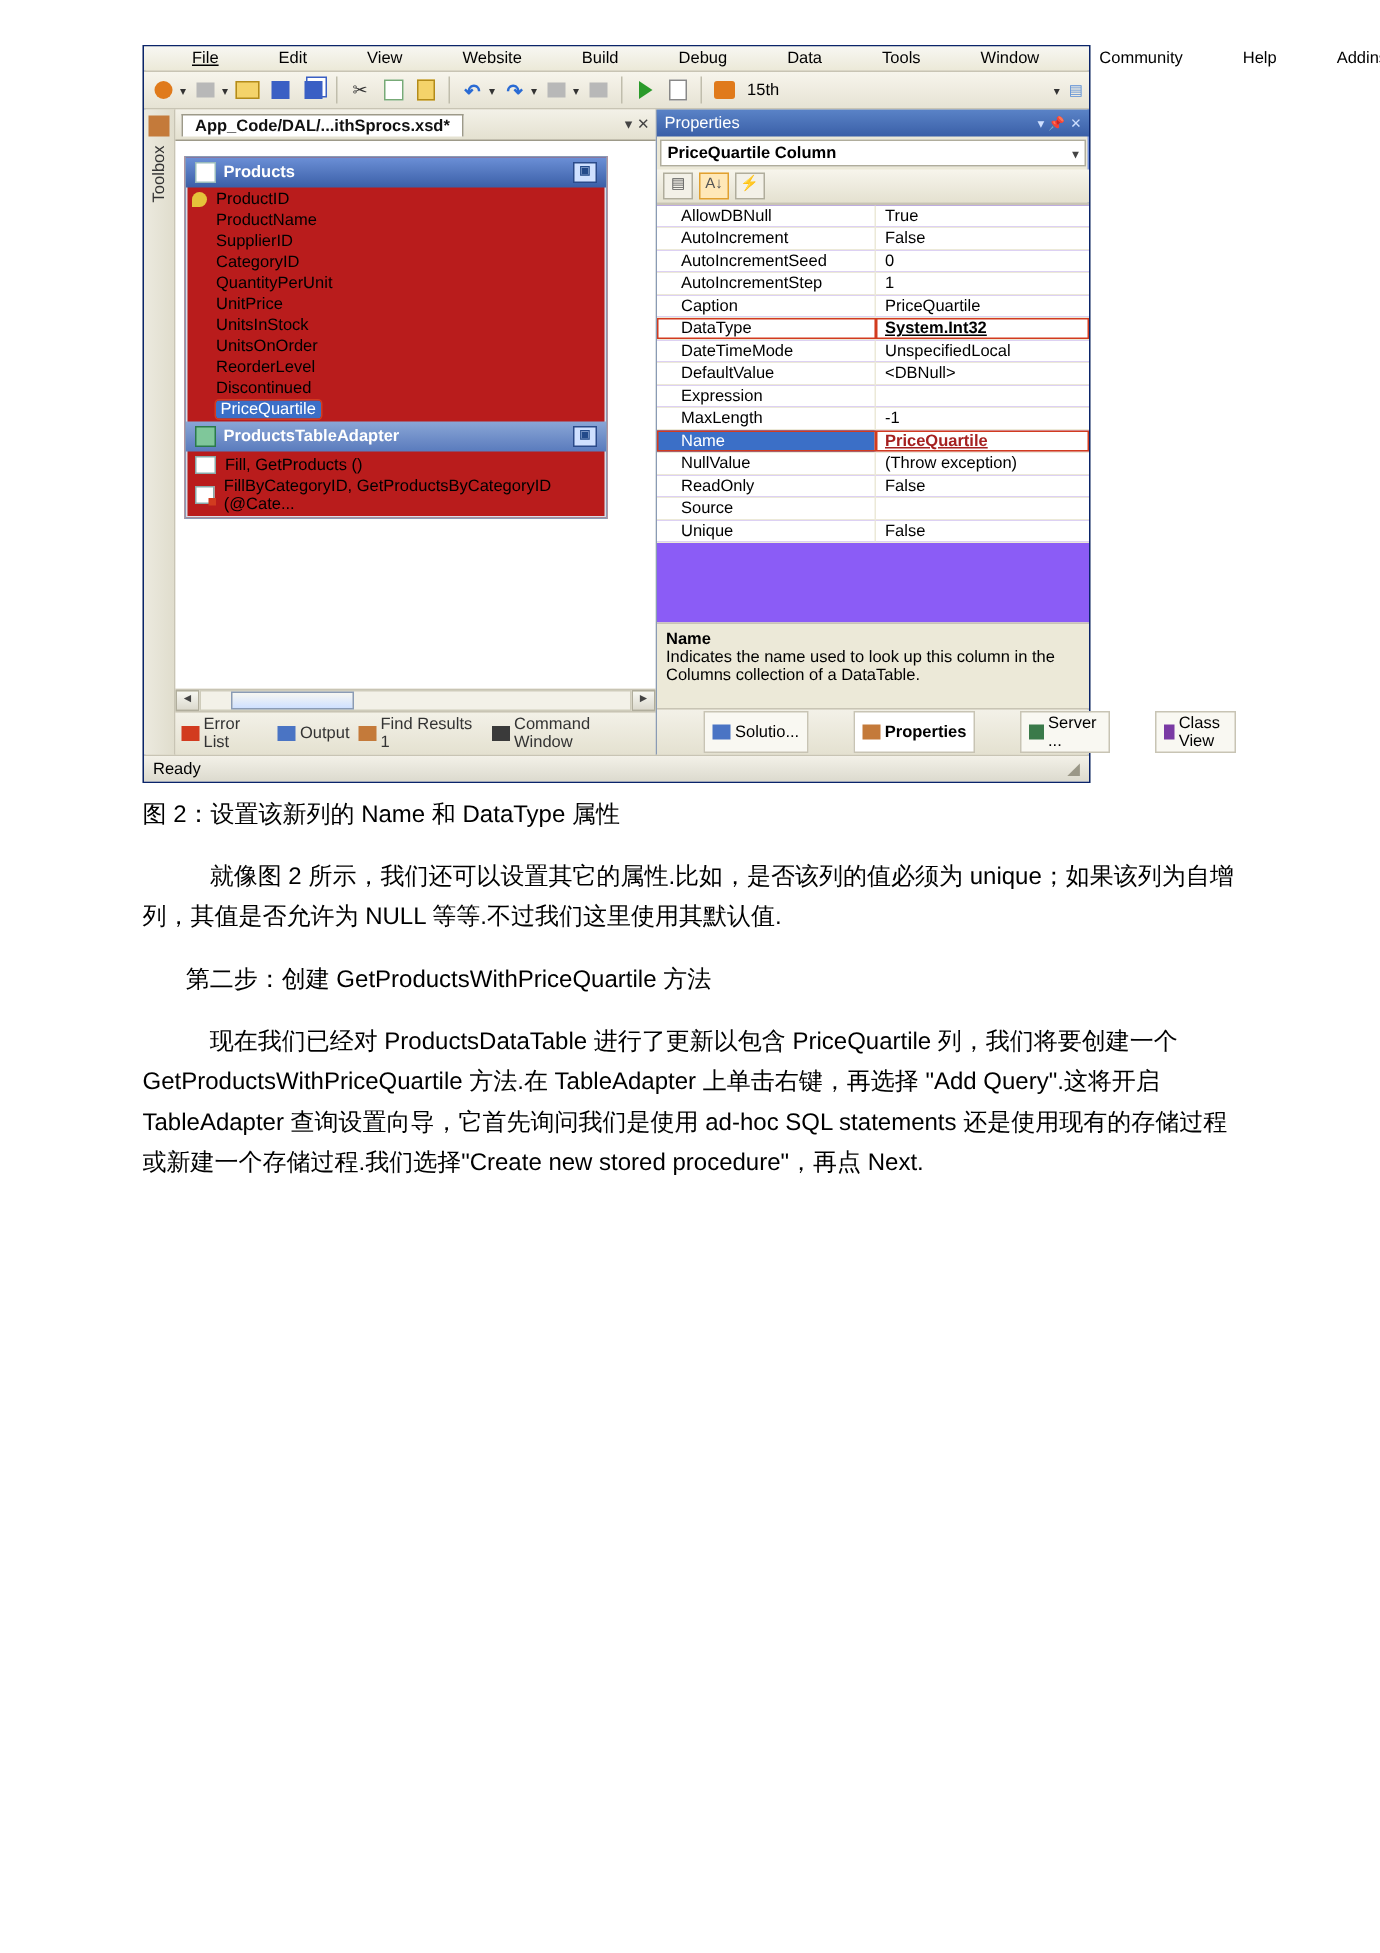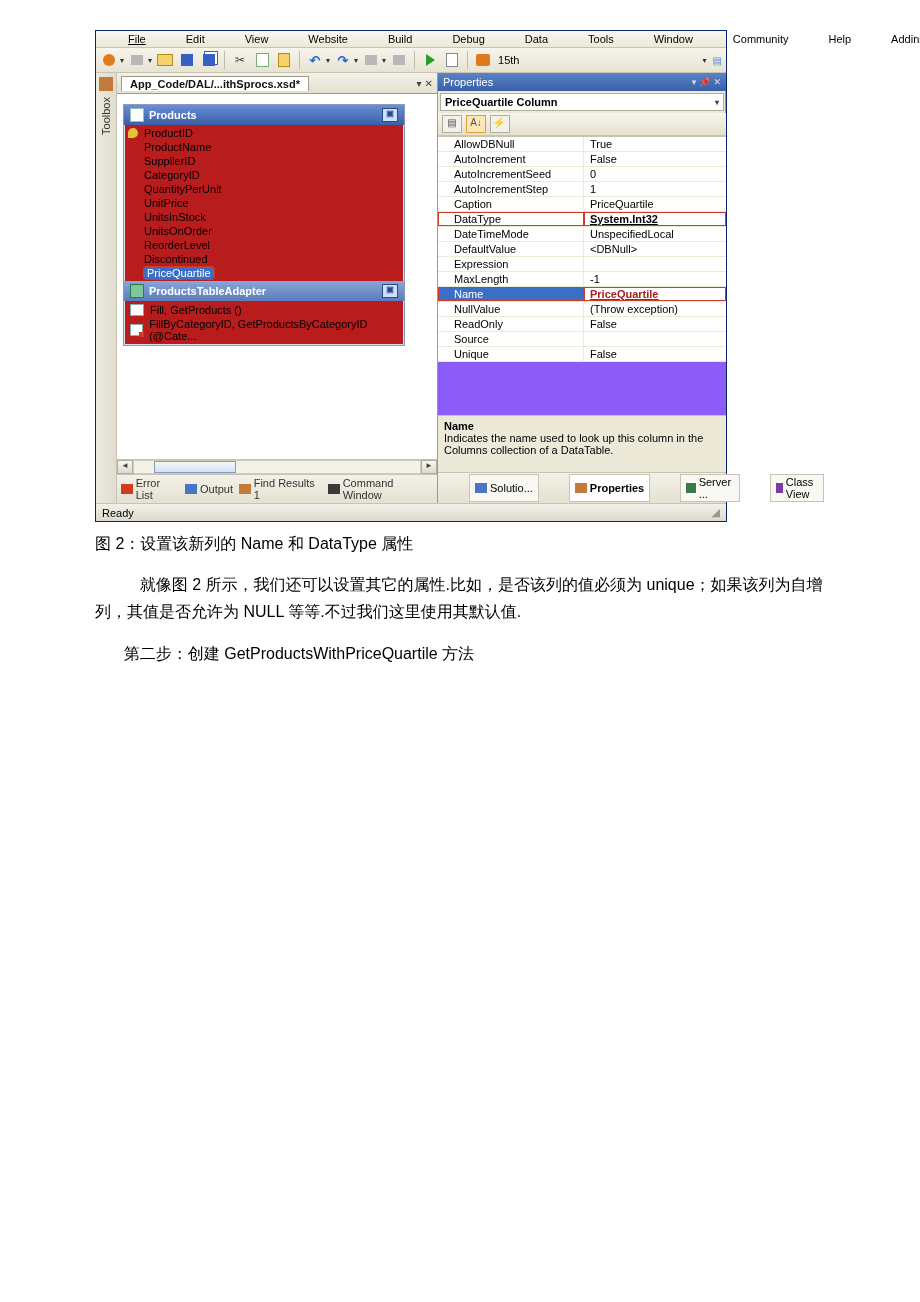--- a/index.html
+++ b/index.html
@@ -505,15 +505,16 @@
       <span>Ready</span>
       <span class="grip">◢</span>
     </div>
   </div>
 
 
   <div class="article">
     <p class="caption">图 2：设置该新列的 Name 和 DataType 属性</p>
     <p class="indent1">就像图 2 所示，我们还可以设置其它的属性.比如，是否该列的值必须为 unique；如果该列为自增列，其值是否允许为 NULL 等等.不过我们这里使用其默认值.</p>
     <p class="step">第二步：创建 GetProductsWithPriceQuartile 方法</p>
+    <p class="indent1">现在我们已经对 ProductsDataTable 进行了更新以包含 PriceQuartile 列，我们将要创建一个 GetProductsWithPriceQuartile 方法.在 TableAdapter 上单击右键，再选择 "Add Query".这将开启 TableAdapter 查询设置向导，它首先询问我们是使用 ad-hoc SQL statements 还是使用现有的存储过程或新建一个存储过程.我们选择"Create new stored procedure"，再点 Next.</p>
   </div>
 
 </div>
 
 </body></html>

